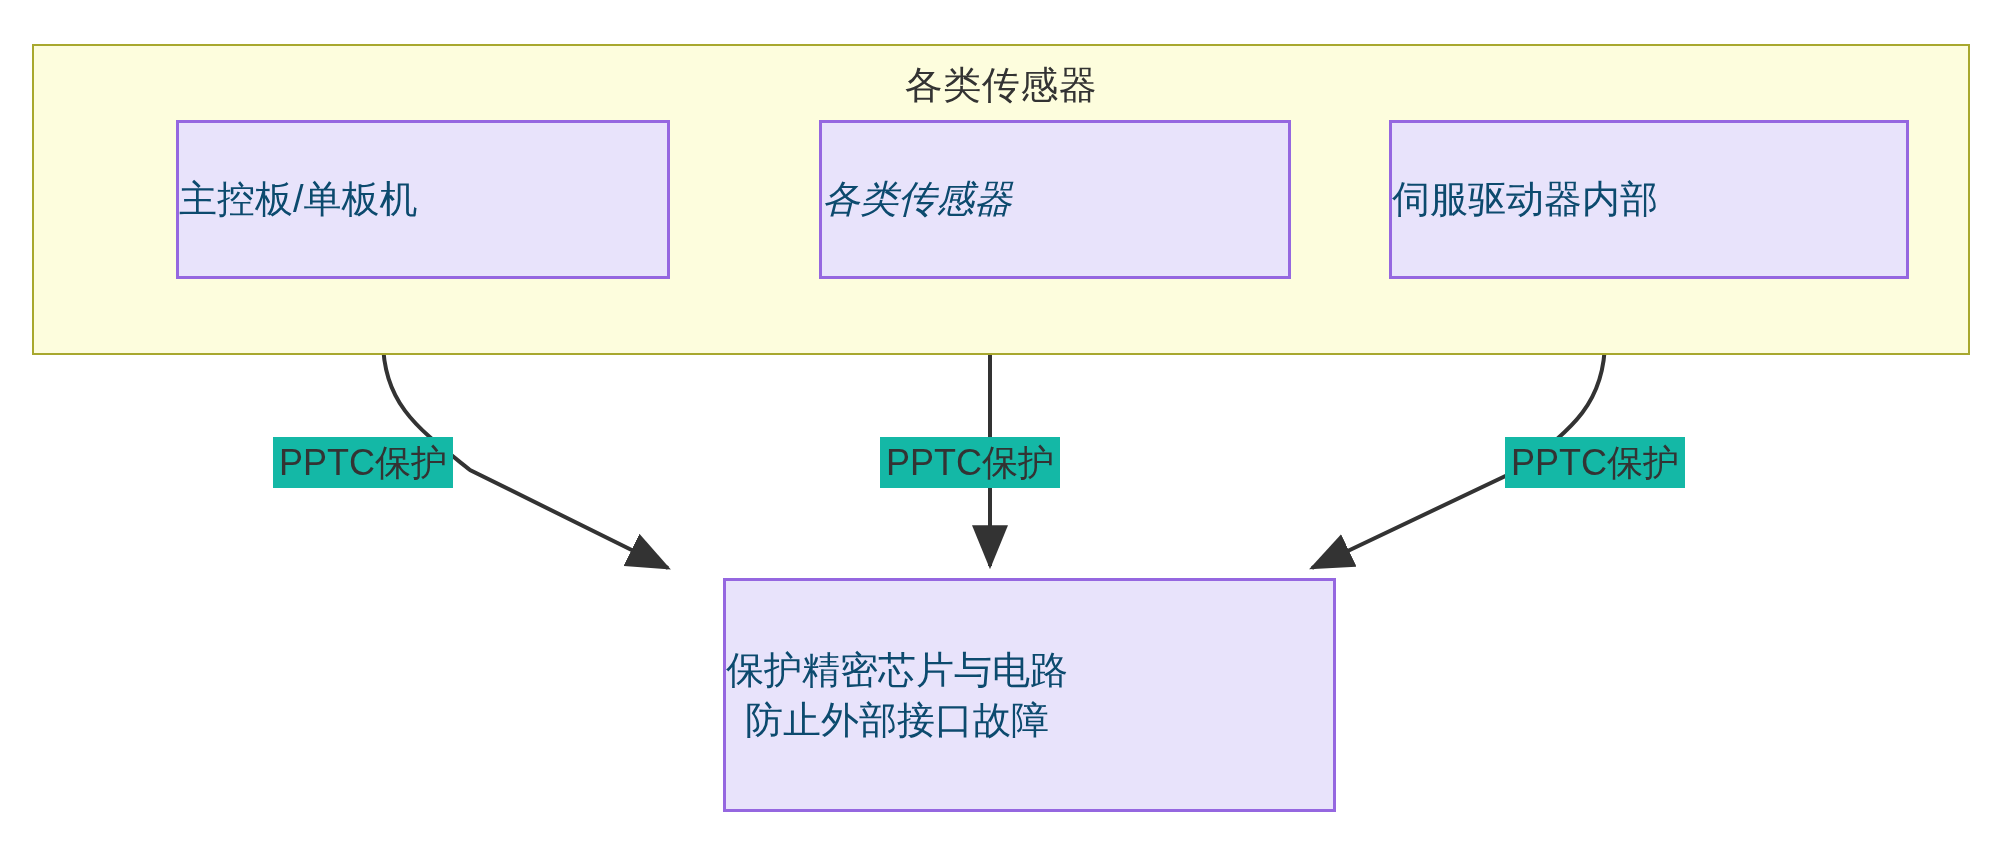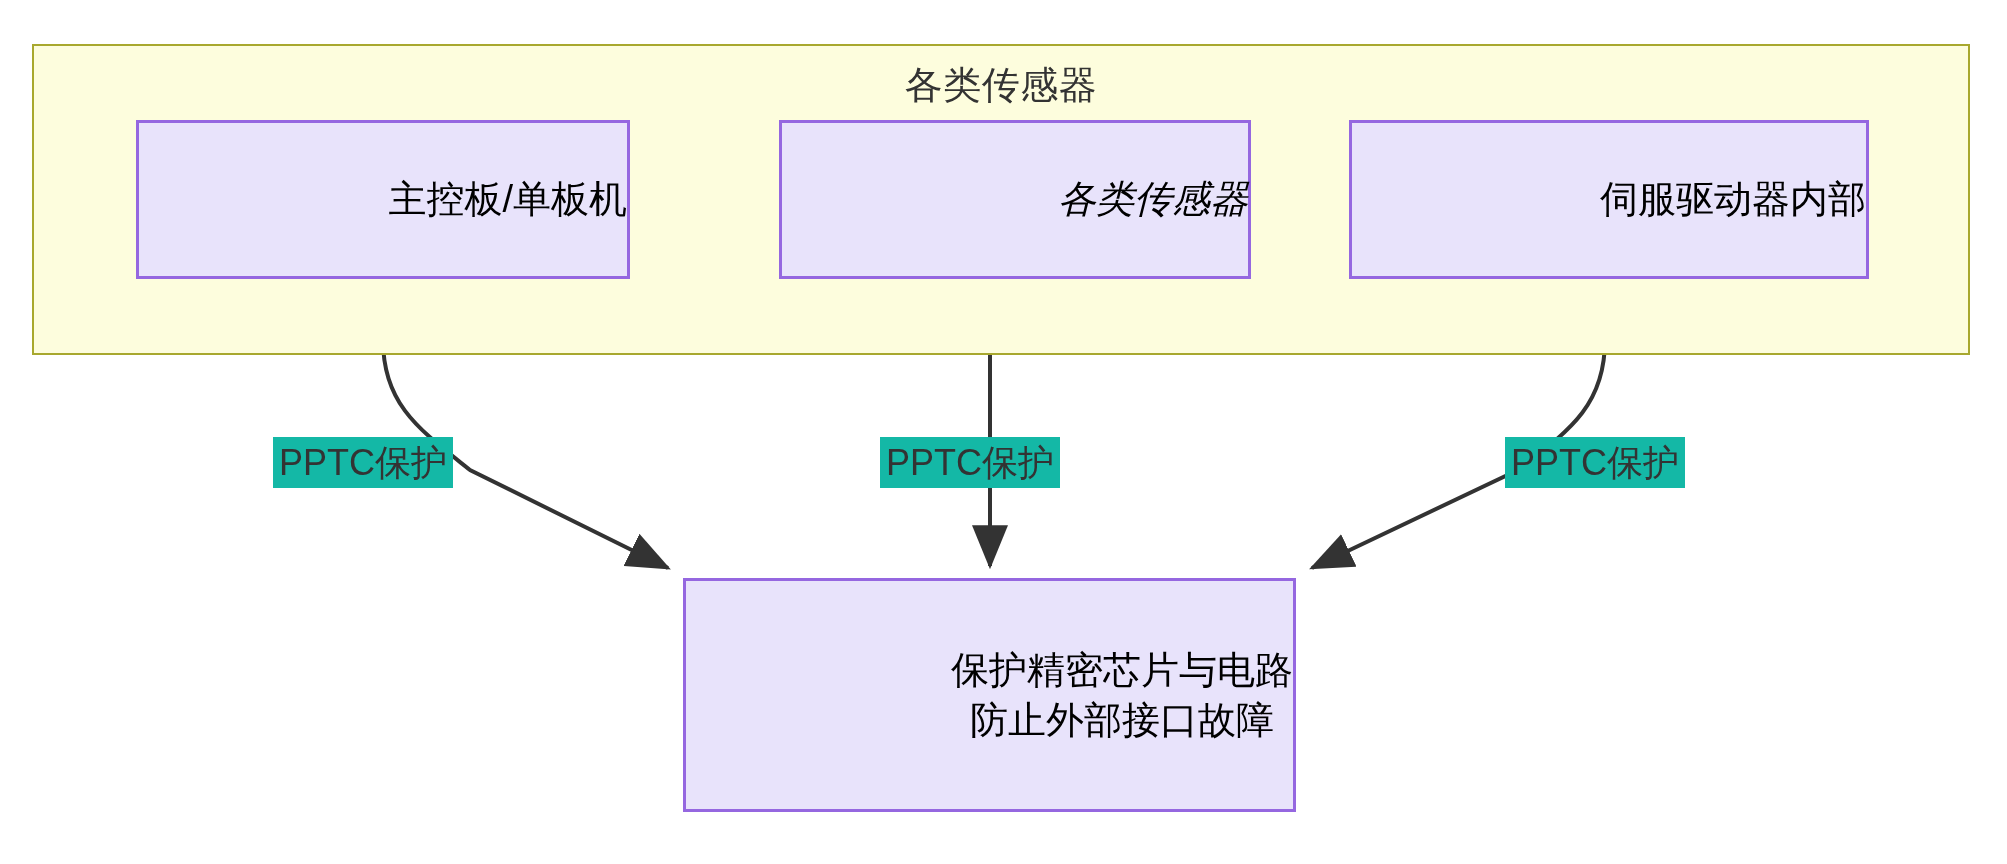--- a/index.html
+++ b/index.html
@@ -50,32 +50,33 @@
   }
 
   
   .node {
     position: absolute;
     background: #e8e3fb;
     border: 3px solid #9567e0;
     box-sizing: border-box;
     display: flex;
     align-items: center;
-    justify-content: flex-end;
+    justify-content: flex-start;
     text-align: center;
-    color: #000000;
+    color: #0c4a6e;
     font-size: 38px;
     line-height: 1.32;
+    margin-left: 40px;
   }
   .node-label { white-space: pre-line; }
 
   #node-mcu      { left: 136px; top: 120px; width: 494px;  height: 159px; }
   #node-sensors  { left: 779px; top: 120px; width: 472px;  height: 159px; font-style: italic; }
   #node-servo    { left: 1349px; top: 120px; width: 520px; height: 159px; }
-  #node-outcome  { left: 683px; top: 578px; width: 613px;  height: 234px; padding-left: 40px; }
+  #node-outcome  { left: 683px; top: 578px; width: 613px;  height: 234px; }
 
   
   .edge-label {
     position: absolute;
     background: #14b8a6;
     color: #333333;
     font-size: 36px;
     line-height: 1.25;
     padding: 3px 6px;
     white-space: nowrap;

